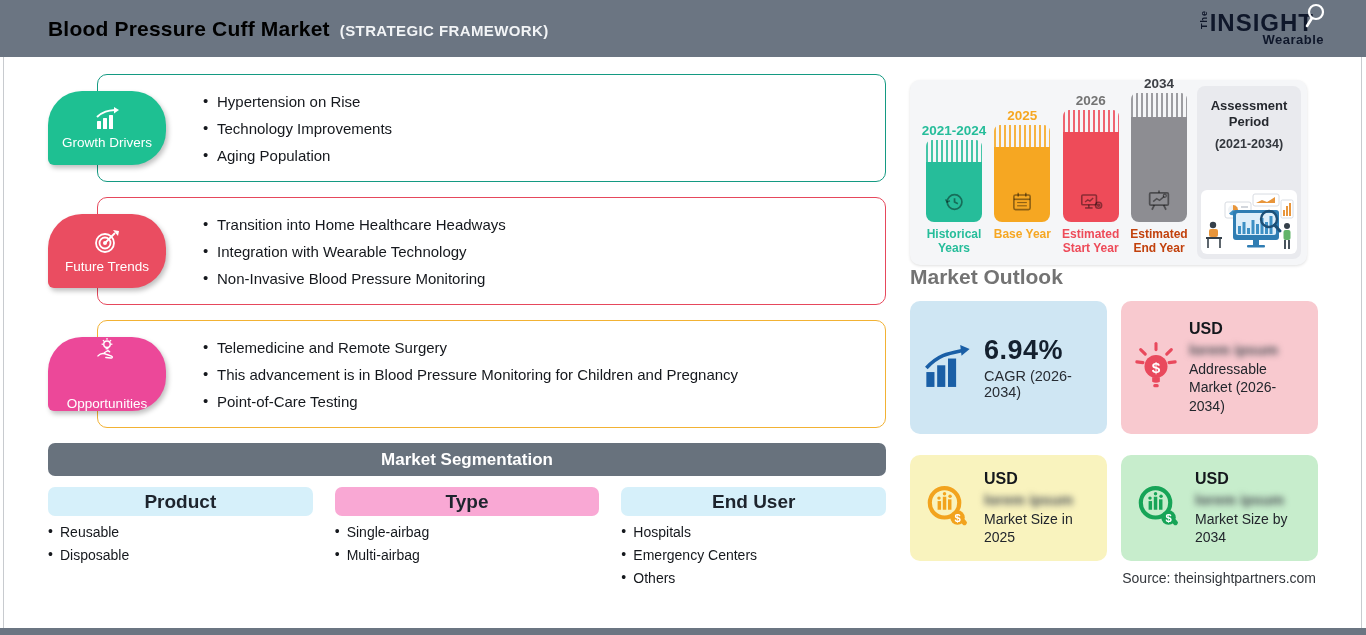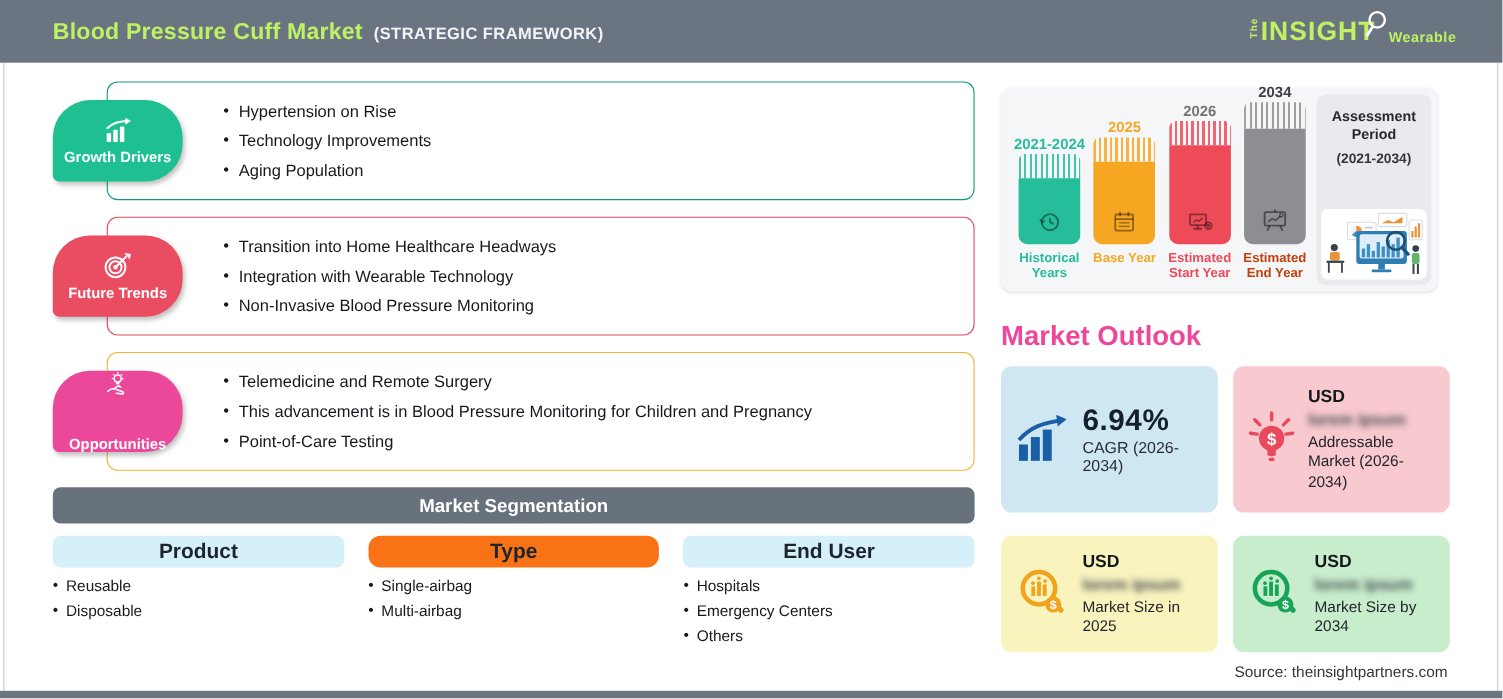--- a/index.html
+++ b/index.html
@@ -3,41 +3,41 @@
 <meta charset="utf-8">
 <style>
   * { margin:0; padding:0; box-sizing:border-box; }
   html,body { width:1366px; height:635px; }
   body { font-family:"Liberation Sans", sans-serif; background:#ffffff; position:relative; overflow:hidden; }
   .page { position:absolute; inset:0; background:#ffffff; }
 
   
   .header { position:absolute; left:0; top:0; width:1366px; height:57px; display:flex; align-items:center; padding:0 40px 0 48px; }
   .title-wrap { display:flex; align-items:baseline; gap:10px; }
-  .title { color:#bef264; font-size:21px; font-weight:bold; letter-spacing:.2px; }
+  .title { color:#000000; font-size:21px; font-weight:bold; letter-spacing:.2px; }
   .subtitle { color:#f2f4f6; font-size:15px; font-weight:600; letter-spacing:.4px; }
-  .logo { margin-left:auto; display:flex; flex-direction:row; align-items:flex-end; color:#bef264; }
+  .logo { margin-left:auto; display:flex; flex-direction:column; align-items:flex-end; color:#0f172a; }
   .logo-row { display:flex; align-items:center; }
   .logo-the { font-size:9px; font-weight:bold; transform:rotate(-90deg); letter-spacing:1px; width:12px; }
   .logo-insight { font-size:24px; font-weight:bold; letter-spacing:1px; line-height:1; }
   .logo-glass { margin-left:-10px; margin-top:-12px; }
   .logo-partners { font-size:13px; font-weight:bold; margin-top:-3px; margin-right:2px; letter-spacing:.5px; }
 
   .frame { position:absolute; left:3px; right:4px; top:57px; bottom:6px; border-left:1px solid #c8cbcf; border-right:1px solid #c8cbcf; }
   .footer-strip { position:absolute; left:0; right:0; bottom:0; height:7px; }
 
   
   .left-col { position:absolute; left:48px; top:74px; width:838px; }
   .fw-row { position:relative; margin-bottom:15px; height:108px; }
   .fw-box { position:absolute; left:49px; right:0; top:0; bottom:0; border:1.5px solid; border-radius:10px; background:#fff; display:flex; align-items:center; padding-left:105px; }
   .fw-box ul { list-style:none; }
   .fw-box li { font-size:15px; color:#15181d; margin:10px 0; position:relative; padding-left:14px; }
   .fw-box li::before { content:"•"; position:absolute; left:0; top:-1px; font-size:15px; color:#15181d; }
   .badge { position:absolute; left:0; top:50%; transform:translateY(-50%); width:118px; height:74px; border-radius:34px 34px 34px 6px; display:flex; flex-direction:column; align-items:center; justify-content:center; gap:3px; box-shadow:2px 3px 5px rgba(0,0,0,.25); z-index:2; }
-  .badge-label { color:#fff; font-size:13.5px; font-weight:bold; }
+  .badge-label { color:#fff; font-size:13.5px; font-weight:normal; }
 
   .seg-bar { margin-top:3px; height:33px; border-radius:7px; display:flex; align-items:center; justify-content:center; }
   .seg-title { color:#ffffff; font-size:17px; font-weight:bold; }
   .seg-cols { display:flex; gap:22px; margin-top:11px; }
   .seg-col { width:265px; }
   .seg-head { height:29px; border-radius:7px; display:flex; align-items:center; justify-content:center; font-size:19px; font-weight:bold; color:#1d242d; }
   .seg-col ul { list-style:none; margin-top:8px; }
   .seg-col li { font-size:14px; color:#15181d; margin:7px 0; position:relative; padding-left:12px; }
   .seg-col li::before { content:"•"; position:absolute; left:0; top:-1px; color:#15181d; }
 
@@ -49,21 +49,21 @@
   .bar-col { width:60px; display:flex; flex-direction:column; align-items:center; }
   .bar-year { font-size:13.5px; font-weight:bold; margin-bottom:2px; white-space:nowrap; }
   .bar-stripe { width:56px; background:repeating-linear-gradient(90deg, var(--c) 0 2px, rgba(255,255,255,0) 2px 5px); border-radius:6px 6px 0 0; opacity:.85; }
   .bar-solid { width:56px; background:var(--c); border-radius:0 0 8px 8px; display:flex; align-items:flex-end; justify-content:center; padding-bottom:7px; }
   .bar-label { font-size:12px; font-weight:bold; text-align:center; line-height:1.2; margin-top:5px; height:30px; }
   .assess-panel { width:104px; background:#e9eaee; border-radius:8px; padding-top:12px; text-align:center; position:relative; }
   .assess-title { font-size:13px; font-weight:bold; color:#25282e; line-height:1.25; }
   .assess-range { font-size:12.5px; font-weight:600; color:#33373d; margin-top:6px; }
   .illus { position:absolute; left:4px; right:4px; bottom:5px; height:64px; background:#ffffff; border-radius:6px; display:flex; align-items:center; justify-content:center; overflow:hidden; }
 
-  .outlook-title { margin-top:27px; font-size:25px; font-weight:bold; color:#ec4899; }
+  .outlook-title { font-size:21px; font-weight:bold; color:#737373; }
   .cards { margin-top:12px; display:grid; grid-template-columns:197px 197px; column-gap:14px; row-gap:21px; }
   .card { border-radius:10px; padding:12px 12px 12px 12px; display:flex; align-items:center; gap:10px; }
   .card.r1 { height:133px; }
   .card.r2 { height:106px; }
   .card-cagr { flex-direction:row; }
   .cagr-value { font-size:27px; font-weight:bold; color:#14202e; letter-spacing:.5px; }
   .cagr-label { font-size:14.5px; color:#272c33; margin-top:2px; }
   .card-text { display:flex; flex-direction:column; }
   .card-cur { font-size:16px; font-weight:bold; color:#14171c; }
   .card-blur { font-size:15px; font-weight:bold; color:#4a4f55; filter:blur(3px); margin:3px 0 2px 0; white-space:nowrap; }
@@ -169,21 +169,21 @@
     </div>
     <div class="seg-cols">
       <div class="seg-col">
         <div class="seg-head" style="background: rgb(214, 240, 250);">Product</div>
         <ul>
           <li>Reusable</li>
           <li>Disposable</li>
         </ul>
       </div>
       <div class="seg-col">
-        <div class="seg-head" style="background: #f97316; border-radius: 11px;">Type</div>
+        <div class="seg-head" style="background: #f9a8d4;">Type</div>
         <ul>
           <li>Single-airbag</li>
           <li>Multi-airbag</li>
         </ul>
       </div>
       <div class="seg-col">
         <div class="seg-head" style="background: rgb(214, 240, 250);">End User</div>
         <ul>
           <li>Hospitals</li>
           <li>Emergency Centers</li>

